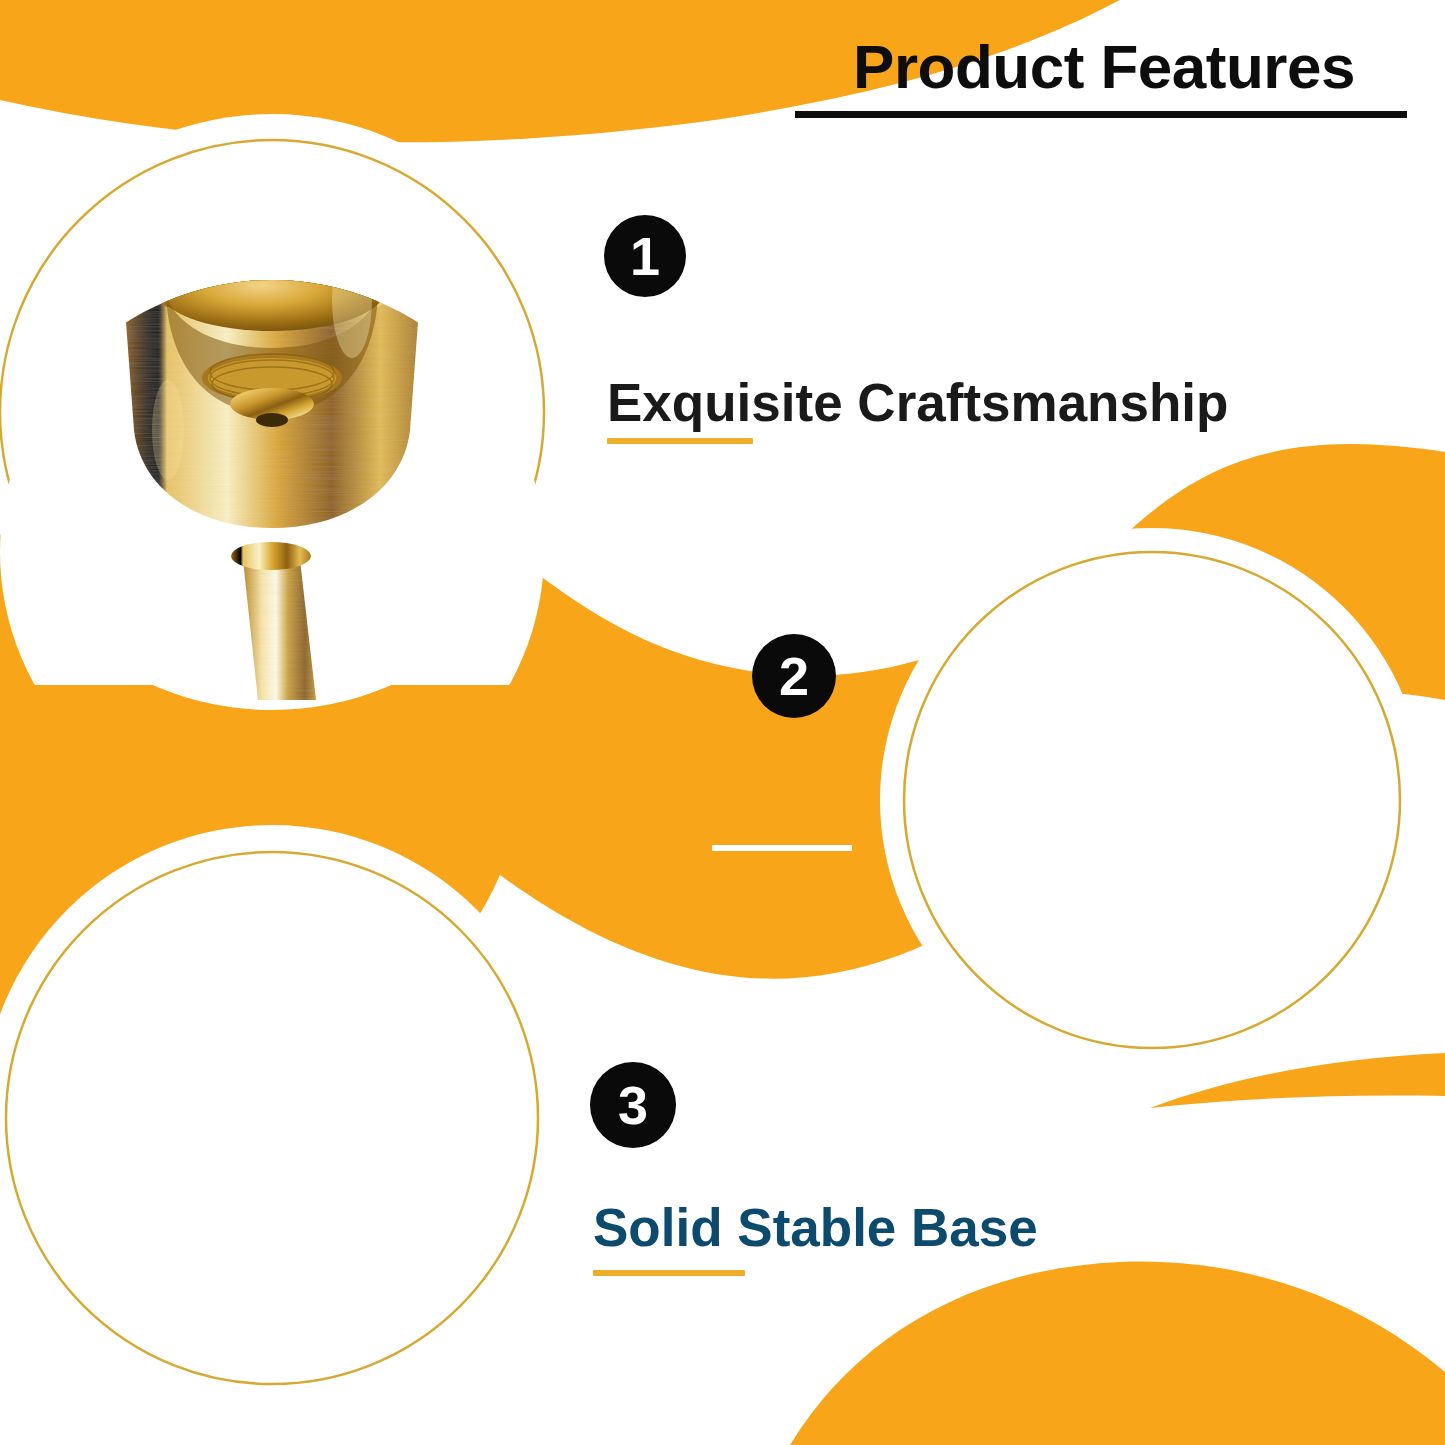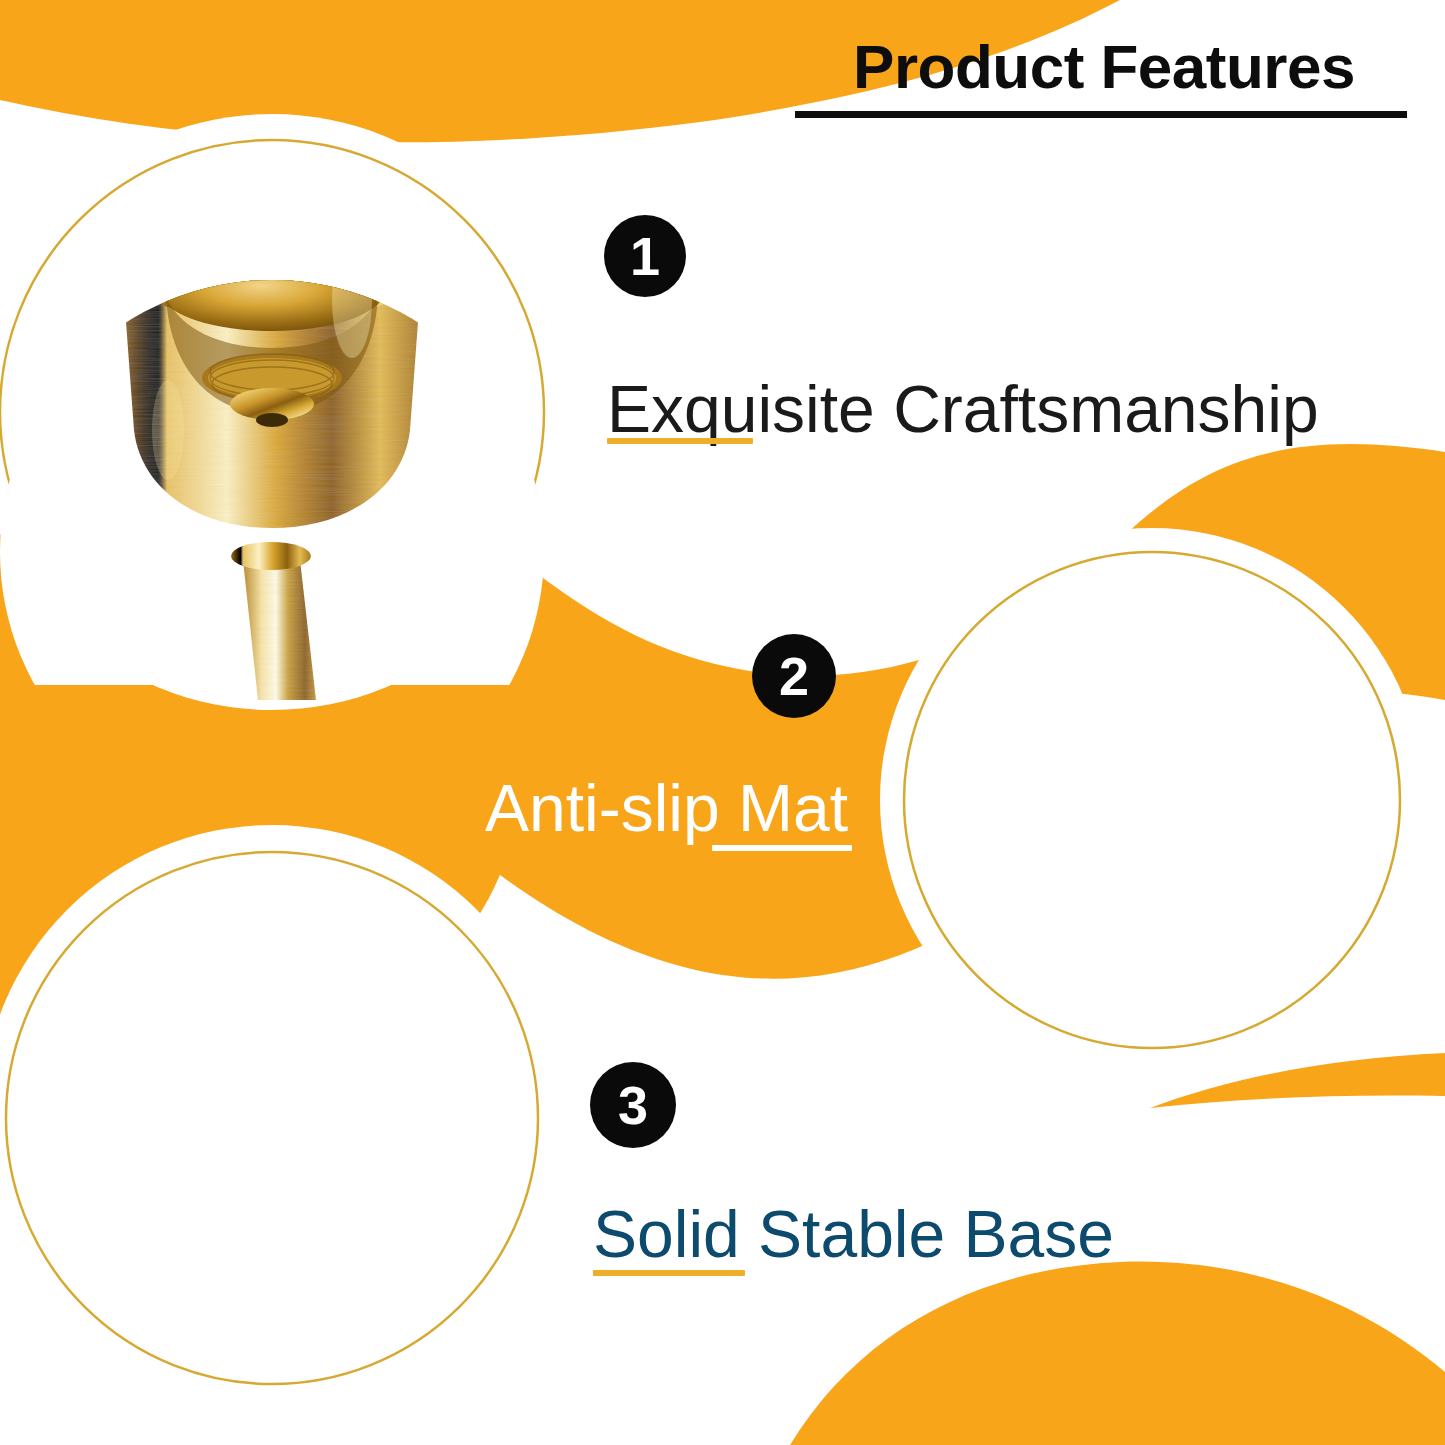--- a/index.html
+++ b/index.html
@@ -38,21 +38,21 @@
     position:absolute;
     border-radius:50%;
     background:#0a0a0a;
     color:#ffffff;
     font-size:54px; font-weight:bold;
     display:flex; align-items:center; justify-content:center;
     line-height:1;
   }
   .feature-label{
     position:absolute;
-    font-size:66px; font-weight:normal;
+    font-size:53px; font-weight:bold;
     white-space:nowrap;
     line-height:1;
   }
   .feature-underline{
     position:absolute;
     height:6px;
     border-radius:1px;
   }
 </style>
 </head>
@@ -251,20 +251,19 @@
   <div id="title-block">
     <div id="page-title">Product Features</div>
     <div id="title-rule"></div>
   </div>
 
   <div class="badge" style="left:604px; top:215px; width:82px; height:82px;">1</div>
   <div class="feature-label" style="left:607px; top:376px; color:#1a1a1a;">Exquisite Craftsmanship</div>
   <div class="feature-underline" style="left:607px; top:438px; width:146px; background:#EFAE2A;"></div>
 
   <div class="badge" style="left:752px; top:634px; width:84px; height:84px;">2</div>
-  <div class="feature-label" style="left:485px; top:775px; color:#ffffff;">Anti-slip Mat</div>
   <div class="feature-underline" style="left:712px; top:845px; width:140px; background:#ffffff;"></div>
 
   <div class="badge" style="left:590px; top:1062px; width:86px; height:86px;">3</div>
   <div class="feature-label" style="left:593px; top:1201px; color:#0c4a6e;">Solid Stable Base</div>
   <div class="feature-underline" style="left:593px; top:1270px; width:152px; background:#EFAE2A;"></div>
 
 </div>
 
 </body></html>

